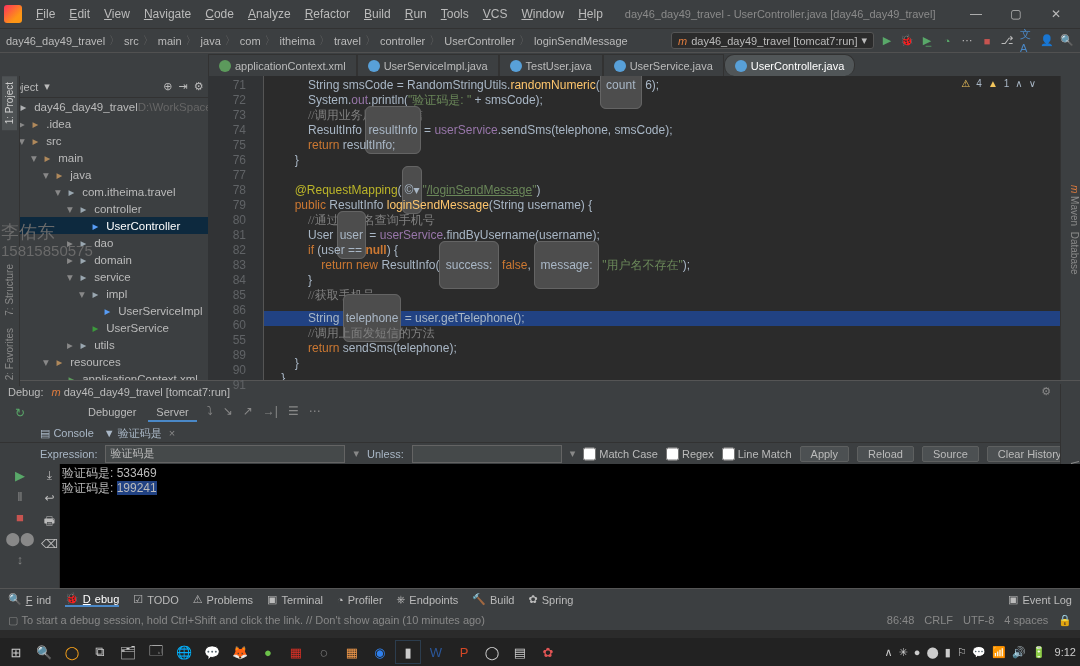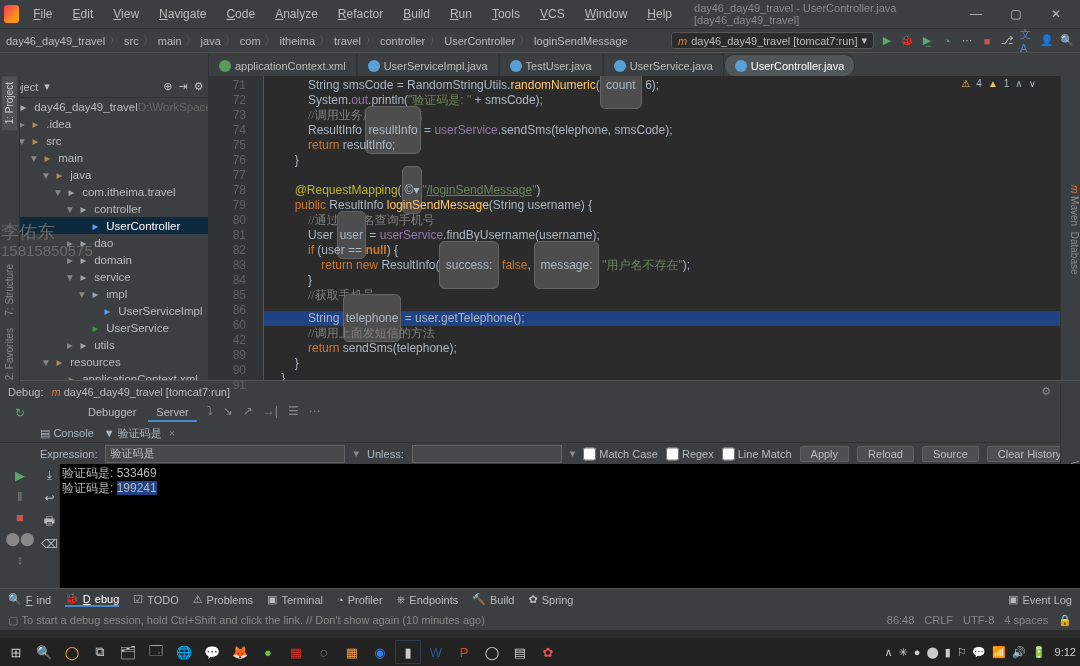--- a/index.html
+++ b/index.html
@@ -1,21 +1,21 @@
 <!DOCTYPE html>
 <html><head>
 <meta charset="utf-8">
 <style>
   * { margin:0; padding:0; box-sizing:border-box; font-family:"Segoe UI",Arial,sans-serif; }
   body { width:1080px; height:666px; background:#2b2b2b; color:#a9b7c6; font-size:12px; overflow:hidden; position:relative; }
 
   
   .titlebar { height:28px; background:#3c3f41; display:flex; align-items:center; padding:0 4px; color:#bbb; user-select:none; }
   .titlebar .logo { width:18px; height:18px; border-radius:3px; background:linear-gradient(135deg,#fe315d,#fd9615 70%); margin-right:8px; }
-  .titlebar .menu { display:flex; gap:8px;align-items:flex-end; }
+  .titlebar .menu { display:flex; gap:2px;align-items:flex-end; }
   .titlebar .menu span { padding:2px 6px; cursor:default; }
   .titlebar .title { margin-left:16px; color:#8a8a8a; font-size:11px; }
   .titlebar .winbtns { margin-left:auto; display:flex; }
   .titlebar .winbtns span { width:40px; height:28px; display:flex; align-items:center; justify-content:center; color:#bbb; }
 
   
   .navrow { height:24px; background:#3c3f41; border-top:1px solid #323232; display:flex; align-items:center; padding:0 6px; font-size:11px; color:#bbb; }
   .navrow .crumbs { display:flex; gap:4px; align-items:center; }
   .navrow .crumbs span.sep { color:#666; }
   .navrow .right { margin-left:auto; display:flex; align-items:center; gap:6px; }
@@ -264,21 +264,21 @@
         <div>78</div>
         <div>79</div>
         <div>80</div>
         <div>81</div>
         <div>82</div>
         <div>83</div>
         <div>84</div>
         <div>85</div>
         <div>86</div>
         <div>60</div>
-        <div>42</div>
+        <div>55</div>
         <div>89</div>
         <div>90</div>
         <div>91</div>
       </div>
     <div class="foldcol"></div>
     <div class="code" id="code"><div class="ln">            String smsCode = RandomStringUtils.<span class="fn">randomNumeric</span>(<span class="param"> count </span> 6);</div><div class="ln">            System.<span class="fld">out</span>.println(<span class="str">"验证码是: "</span> + smsCode);</div><div class="ln">            <span class="cmt">//调用业务层发送短信</span></div><div class="ln">            ResultInfo <span class="param">resultInfo</span> = <span class="fld">userService</span>.sendSms(telephone, smsCode);</div><div class="ln">            <span class="kw">return</span> resultInfo;</div><div class="ln">        }</div><div class="ln"></div><div class="ln">        <span class="ann">@RequestMapping</span>(<span class="param">©▾</span><span class="str">"<span class="url">/loginSendMessage</span>"</span>)</div><div class="ln">        <span class="kw">public</span> ResultInfo <span class="fn">loginSendMessage</span>(String username) {</div><div class="ln">            <span class="cmt">//通过用户名查询手机号</span></div><div class="ln">            User <span class="param">user</span> = <span class="fld">userService</span>.findByUsername(username);</div><div class="ln">            <span class="kw">if</span> (user == <span class="nul">null</span>) {</div><div class="ln">                <span class="kw">return new</span> ResultInfo(<span class="param"> success: </span> <span class="kw">false</span>, <span class="param"> message: </span> <span class="str">"用户名不存在"</span>);</div><div class="ln">            }</div><div class="ln">            <span class="cmt">//获取手机号</span></div><div class="ln hl">            String <span class="param">telephone</span> = user.getTelephone();</div><div class="ln">            <span class="cmt">//调用上面发短信的方法</span></div><div class="ln">            <span class="kw">return</span> sendSms(telephone);</div><div class="ln">        }</div><div class="ln">    }</div><div class="ln"></div></div>
     <div class="warnbadge">
       <span style="color:#f2c55c">⚠</span>
         <span>4</span>
       <span style="color:#f2c55c">▲</span>

